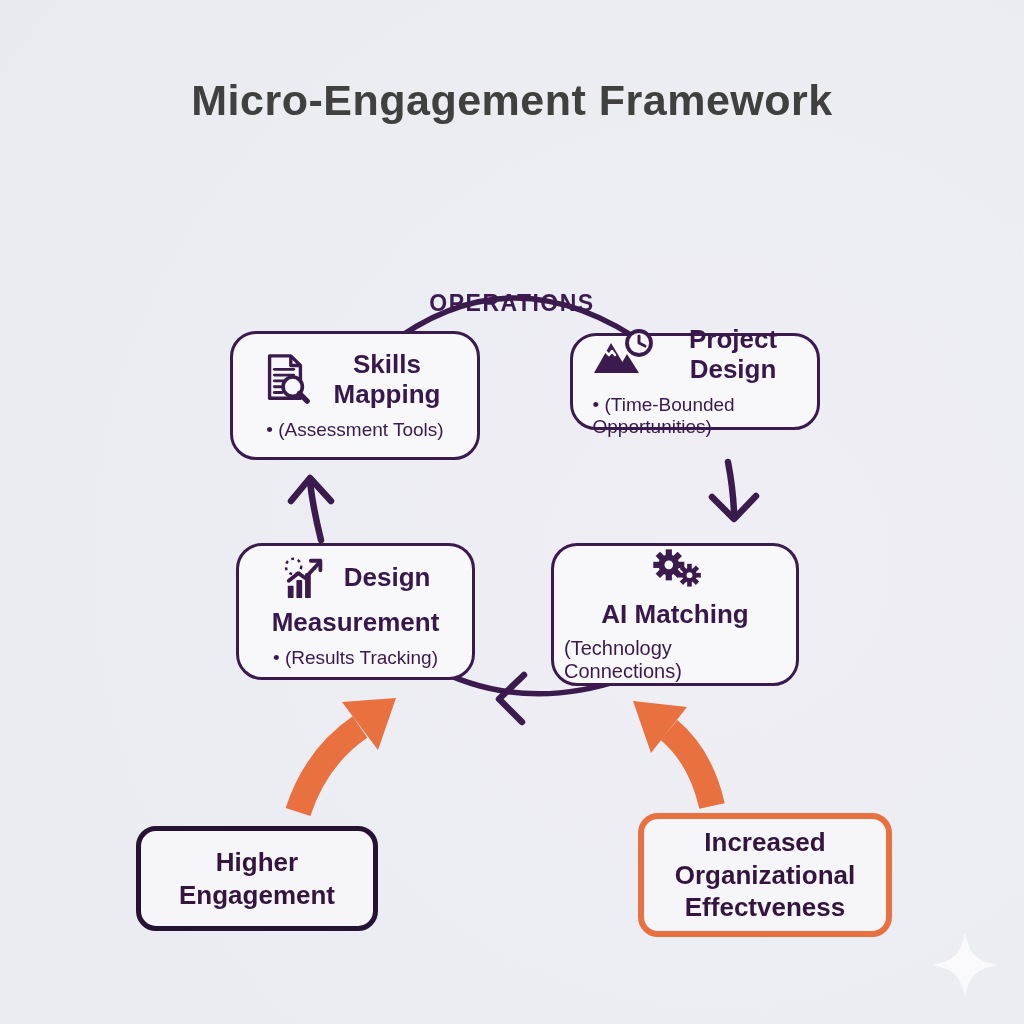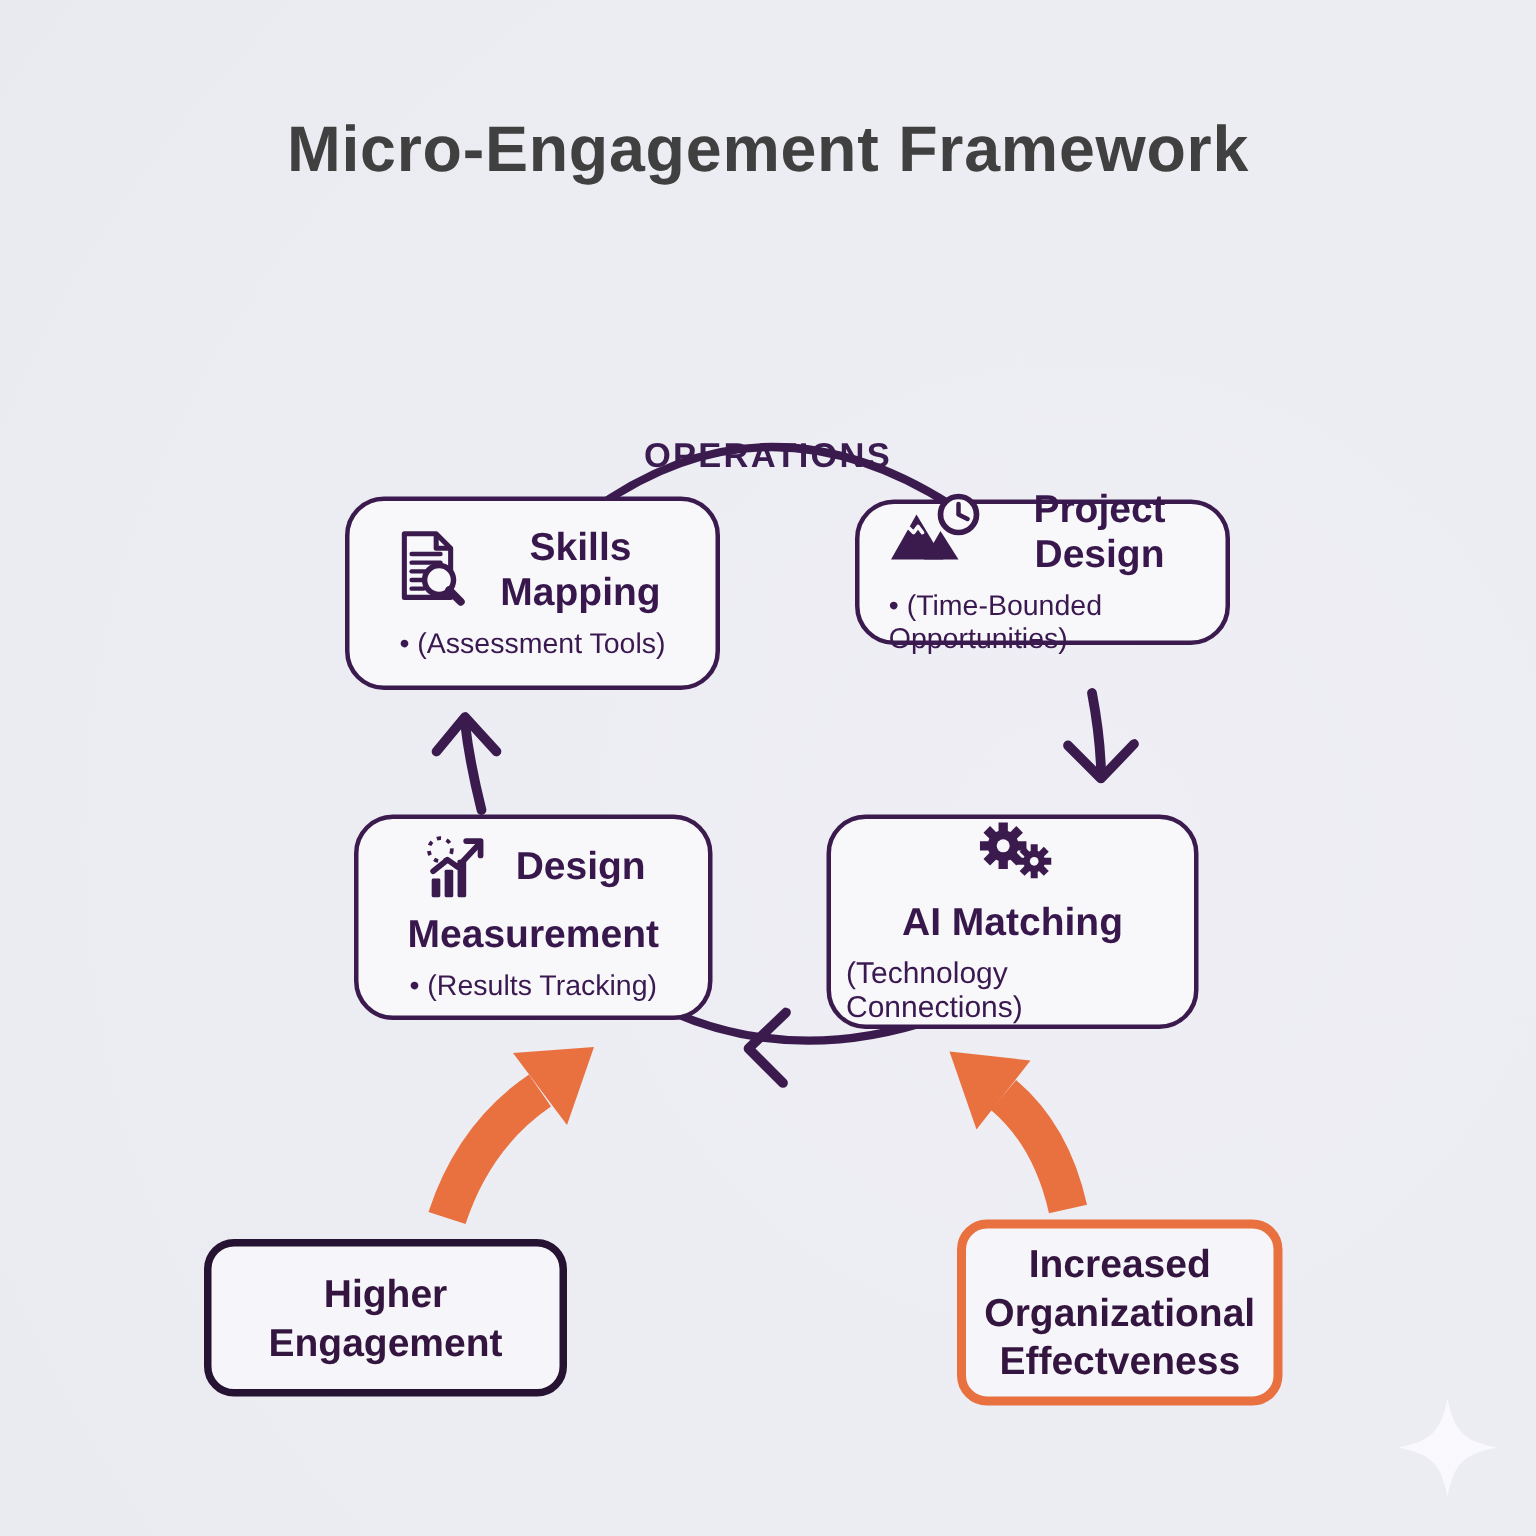--- a/index.html
+++ b/index.html
@@ -52,21 +52,21 @@
     text-align:center;font-size:26px;font-weight:700;color:#33153F;
     line-height:1.25;padding:10px 14px;
   }
   .outcome.dark{border:5.5px solid #261232;}
   .outcome.orange{border:6px solid #E8713F;}
   #box-skills{left:230px;top:331px;width:250px;height:129px;}
   #box-project{left:570px;top:333px;width:250px;height:97px;}
   #box-impact{left:236px;top:543px;width:239px;height:137px;}
   #box-ai{left:551px;top:543px;width:248px;height:143px;}
   #box-engagement{left:136px;top:826px;width:242px;height:105px;}
-  #box-effectiveness{left:638px;top:813px;width:217px;height:124px;}
+  #box-effectiveness{left:638px;top:813px;width:254px;height:124px;}
 </style>
 </head>
 <body>
 
 <div class="stage">
 
   <div class="title">Micro-Engagement Framework</div>
 
   <svg class="overlay" width="1024" height="1024" viewBox="0 0 1024 1024">
 

